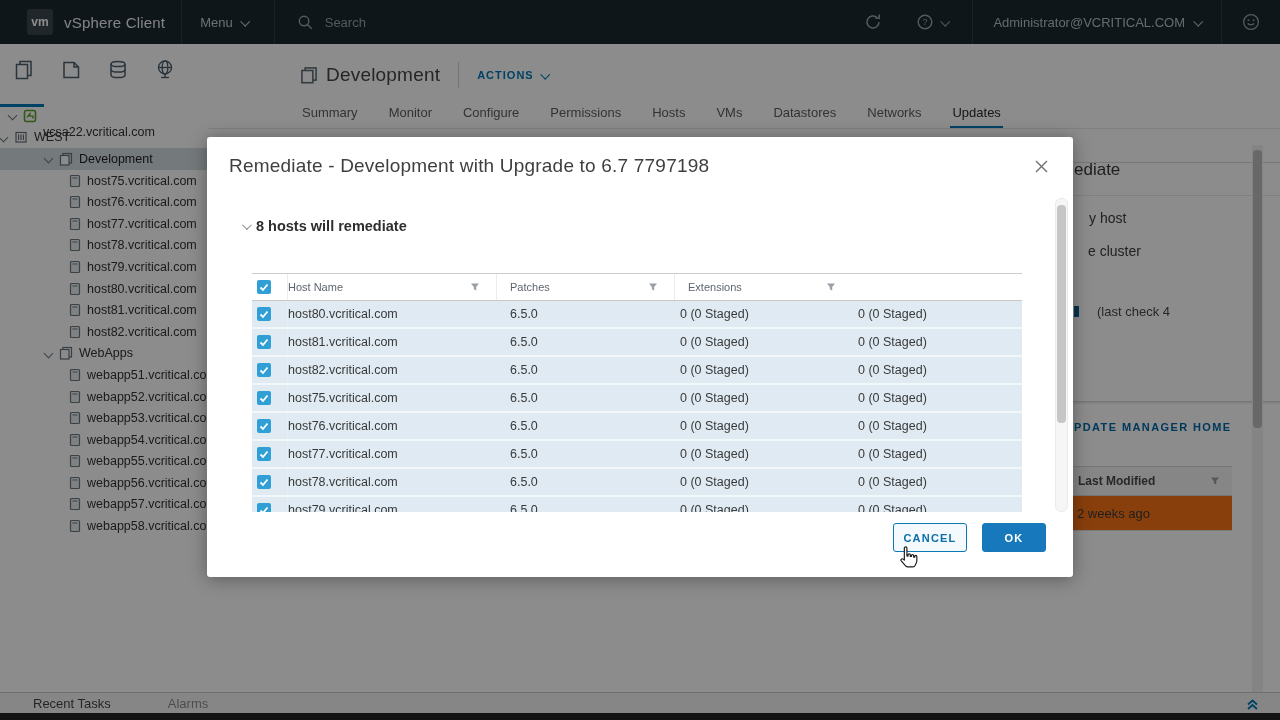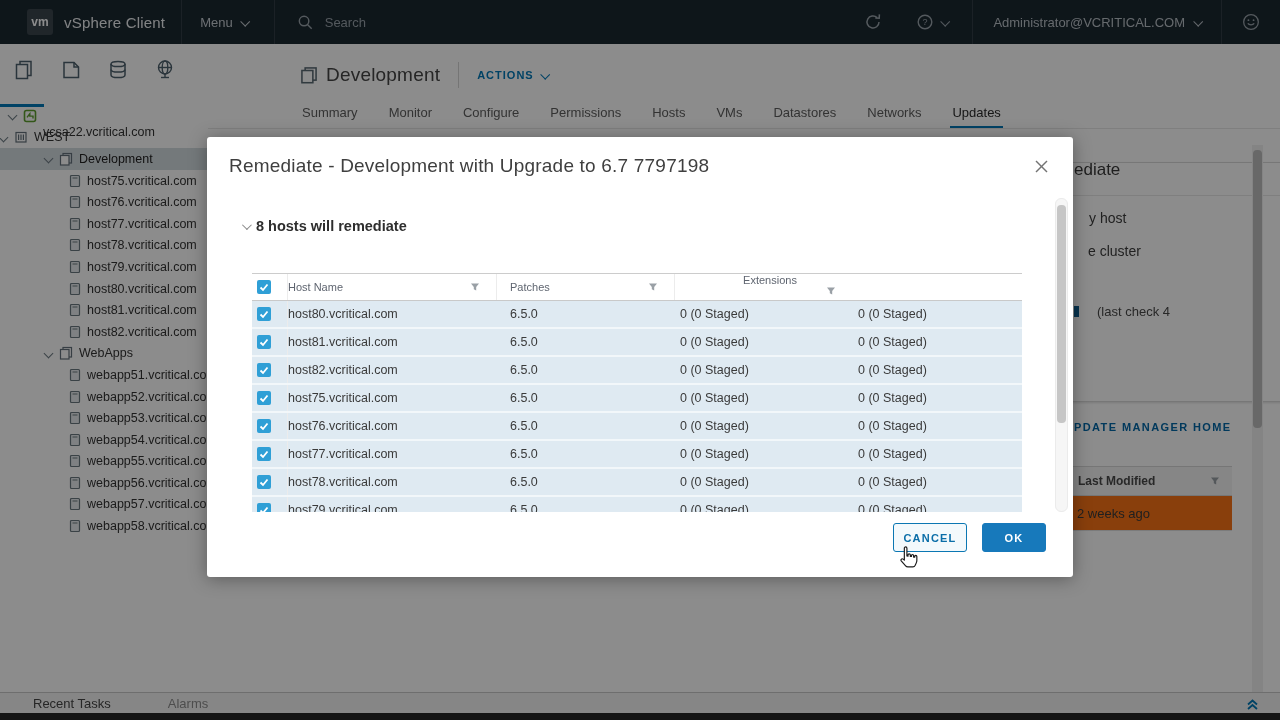--- a/index.html
+++ b/index.html
@@ -82,21 +82,21 @@
   .modal-title{position:absolute;left:22px;top:18px;font-size:19px;font-weight:400;color:#3f3f3f;letter-spacing:.2px;}
   .modal-close{position:absolute;right:24px;top:22px;color:#737373;cursor:pointer;display:inline-flex;}
   .sec-hdr{position:absolute;left:35px;top:81px;display:flex;align-items:center;gap:7px;}
   .sec-chev{width:6px;height:6px;border-right:1.5px solid #8a8a8a;border-bottom:1.5px solid #8a8a8a;
             transform:rotate(45deg) translateY(-2px);}
   .sec-label{font-size:14.5px;font-weight:700;color:#2e2e2e;}
   .grid{position:absolute;left:45px;top:136px;width:770px;}
   .ghead{height:28px;box-sizing:border-box;border-top:1px solid #cccccc;border-bottom:1px solid #c9c9c9;
          display:flex;background:#fff;}
   .th{display:flex;align-items:center;font-size:11px;color:#5f6570;box-sizing:border-box;border-right:1px solid #ececec;}
-  .th:last-child{border-right:none;flex-direction:column;}
+  .th:last-child{border-right:none;}
   .th .funnel{margin-left:auto;margin-right:16px;}
   .col-check{width:36px;display:flex;align-items:center;border-right:1px solid #ececec;box-sizing:border-box;}
   .c0{width:209px;} .c1{width:170px;padding-left:13px;} .c2{width:178px;padding-left:13px;} .c3{width:177px;padding-left:13px;}
   .gbody{height:211px;overflow:hidden;}
   .tr{display:flex;height:28px;box-sizing:border-box;background:#dfeaf2;border-bottom:2px solid #f2f7fa;}
   .td{display:flex;align-items:center;font-size:12.5px;color:#3a3a3a;box-sizing:border-box;}
   .cbx{width:14px;height:14px;border-radius:2px;background:#2f9fd6;display:flex;align-items:center;
        justify-content:center;margin-left:5px;flex:0 0 auto;}
   .modal-scroll{position:absolute;left:848px;top:61px;width:13px;height:314px;background:#f6f6f6;
                 border:1px solid #ebebeb;box-sizing:border-box;border-radius:6px;}

